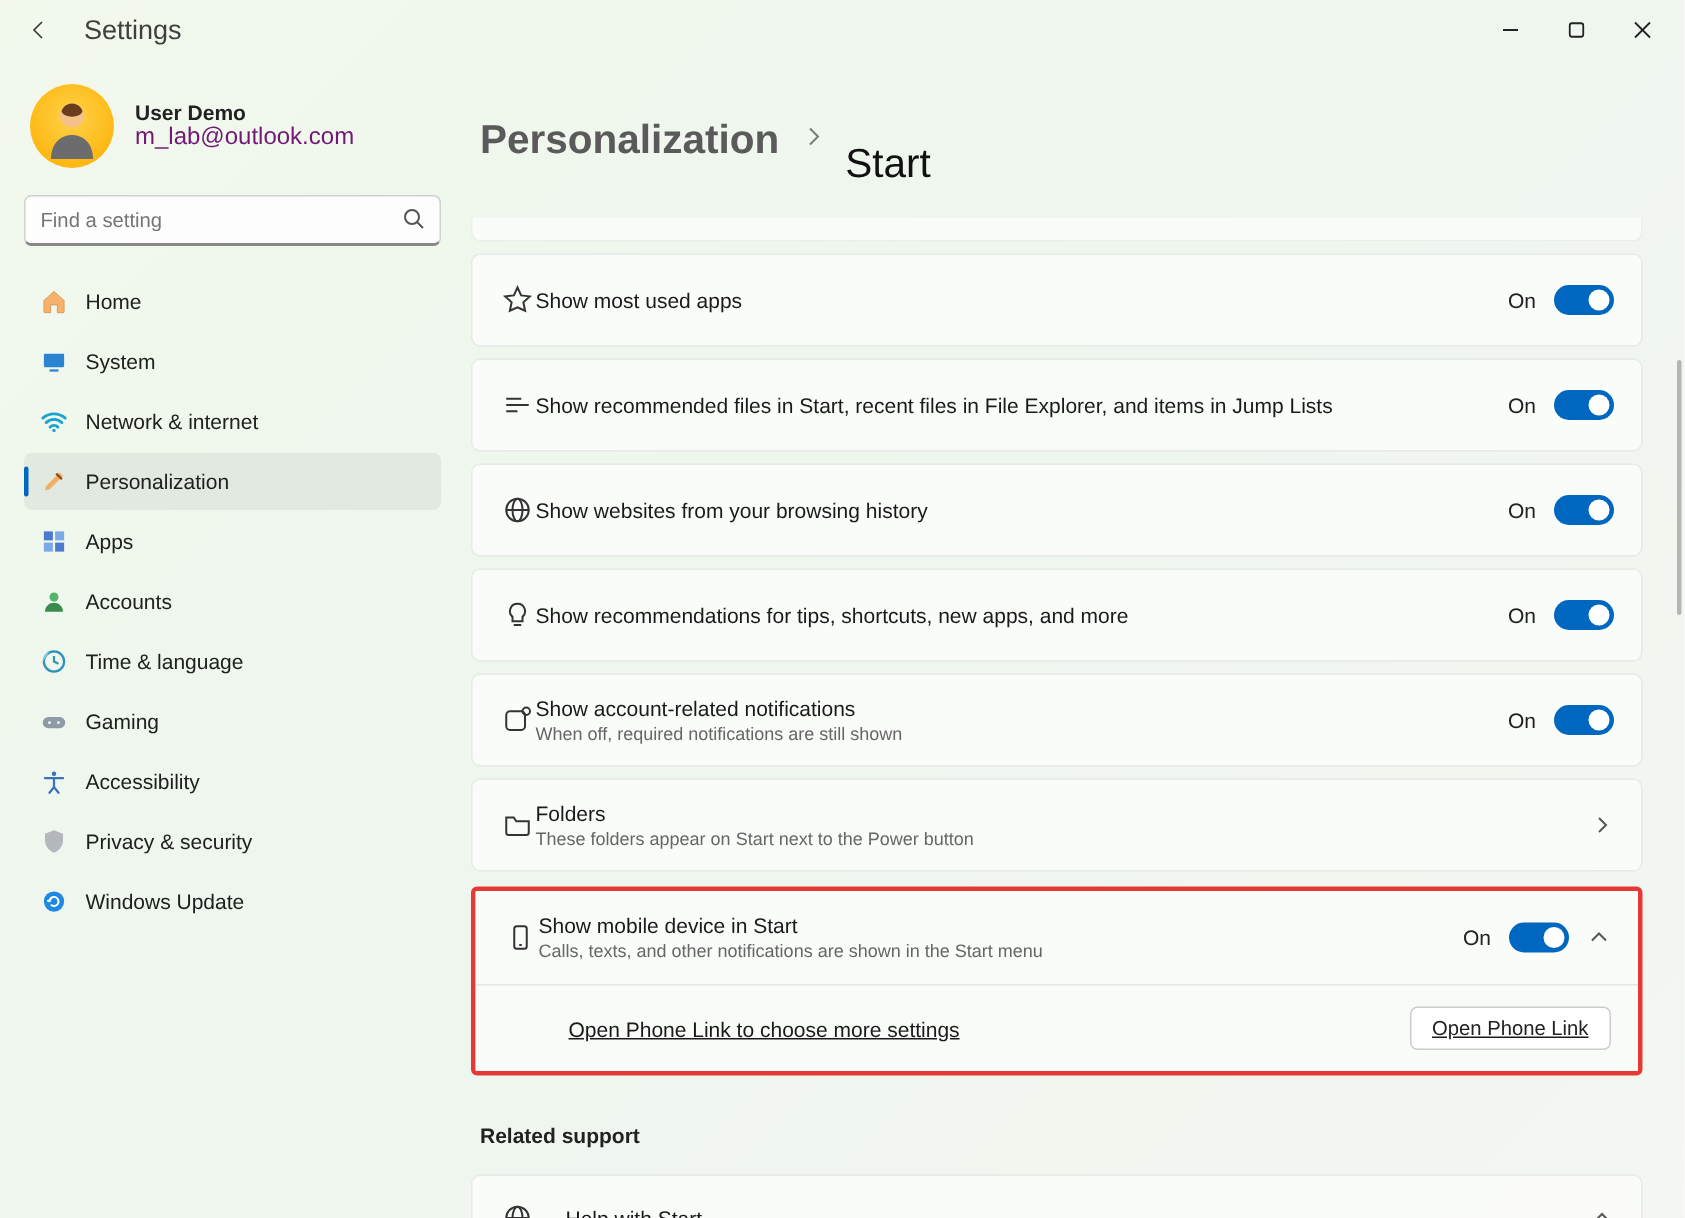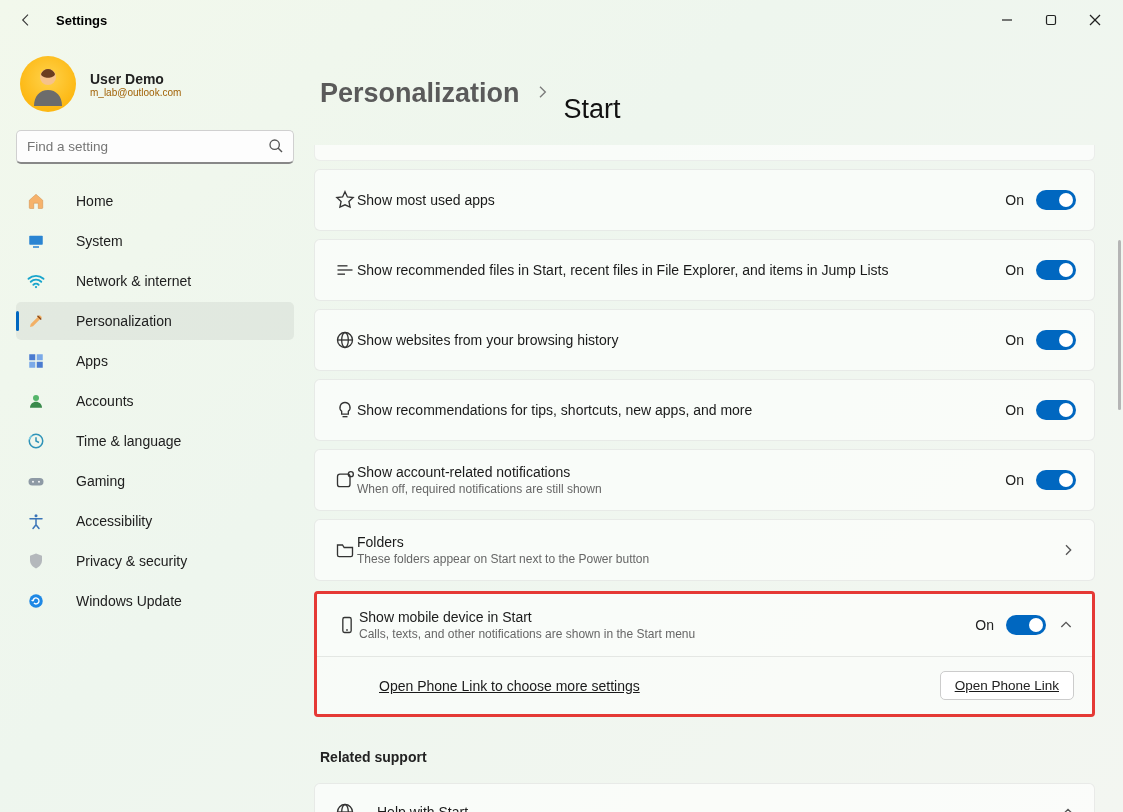--- a/index.html
+++ b/index.html
@@ -8,49 +8,49 @@
     background: linear-gradient(135deg, #f2f8ec 0%, #eef6ee 40%, #f3f6f1 100%);
     color: #1a1a1a;
   }
   
   .titlebar {
     display: flex; align-items: center; justify-content: space-between;
     height: 40px; padding: 0 6px 0 14px;
   }
   .titlebar-left { display: flex; align-items: center; gap: 18px; }
   .back-btn { width: 24px; height: 24px; display:flex; align-items:center; justify-content:center; cursor:pointer;}
-  .app-title { font-size: 13px; color:#000000;font-weight:bold; }
+  .app-title { font-size: 18px; color:#404040; }
   .win-controls { display:flex; }
   .win-btn { width: 44px; height: 32px; display:flex; align-items:center; justify-content:center; cursor:pointer; }
   
   .shell { display:flex; height: calc(812px - 40px); }
   .sidebar { width: 308px; padding: 10px 14px 14px 16px; display:flex; flex-direction:column; }
   .content { flex:1; padding: 0 24px 0 6px; position:relative; overflow:hidden; }
   
   .user-header { display:flex; align-items:center; gap:14px; padding:6px 4px 18px 4px; }
   .avatar {
     width:56px; height:56px; border-radius:50%;
     background: radial-gradient(circle at 50% 40%, #ffd24a 0%, #fdb813 70%);
     display:flex; align-items:center; justify-content:center; overflow:hidden;
   }
   .avatar svg { width:48px; height:48px; }
   .user-name { font-size:14px; font-weight:600; color:#222; }
-  .user-email { font-size:10px; color:#a16207; }
+  .user-email { font-size:16px; color:#701a75; }
   
   .search-wrap { position:relative; margin-bottom:18px; }
   .search-input {
     width:100%; height:34px; border:1px solid #d0d0d0; border-bottom:2px solid #888;
     border-radius:5px; padding:0 34px 0 10px; font-size:13.5px; background:#fdfdfd;
     outline:none;
   }
   .search-icon-wrap { position:absolute; right:10px; top:8px; color:#555; }
   
   .nav { display:flex; flex-direction:column; gap:2px; }
   .nav-item {
-    display:flex; align-items:center; gap:30px; height:38px; padding:0 10px;
+    display:flex; align-items:center; gap:11px; height:38px; padding:0 10px;
     border-radius:5px; cursor:pointer; font-size:14px; color:#202020;
   }
   .nav-item.active { background: rgba(0,0,0,0.055); position:relative; }
   .nav-item.active::before {
     content:""; position:absolute; left:0; top:9px; bottom:9px; width:3px;
     background:#0067c0; border-radius:2px;
   }
   .nav-icon { width:20px; height:20px; display:flex; align-items:center; justify-content:center; }
   .nav-icon svg { width:18px; height:18px; }
   

